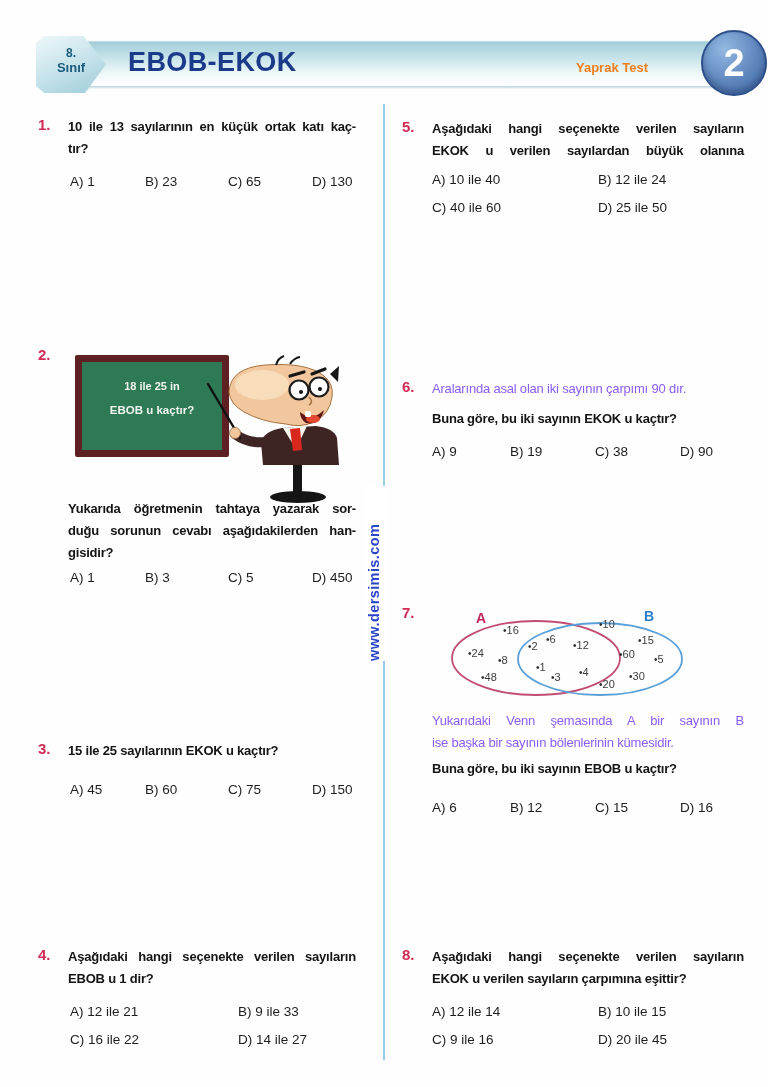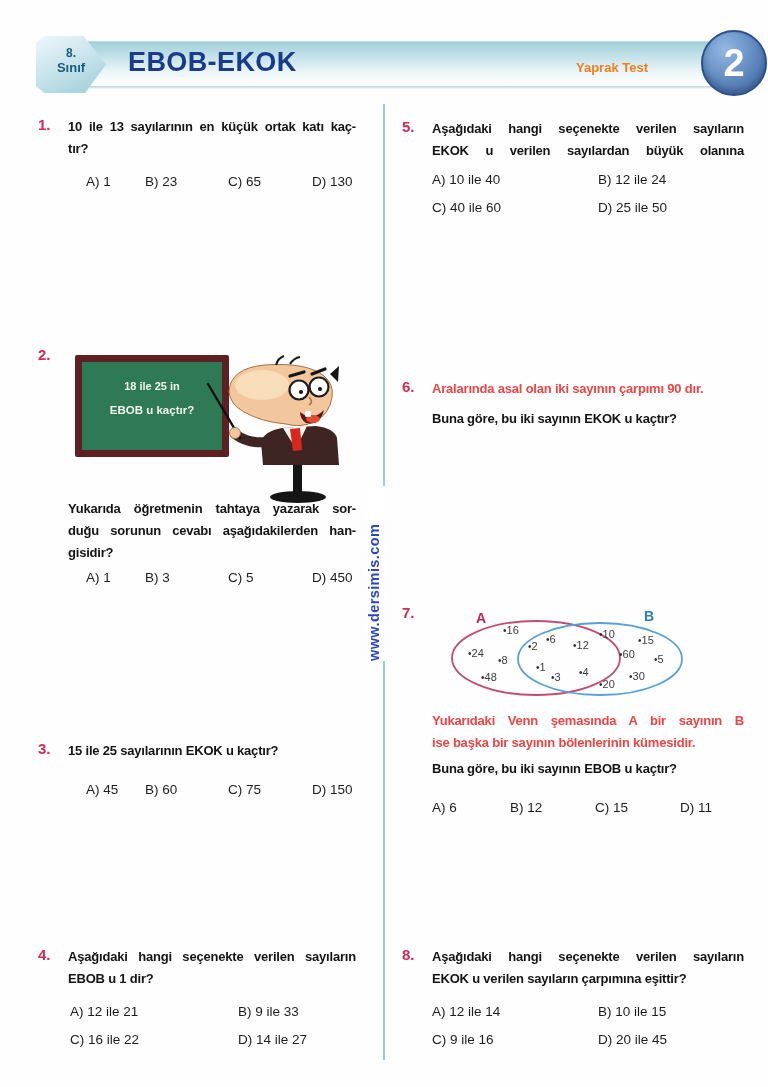--- a/index.html
+++ b/index.html
@@ -30,26 +30,26 @@
              writing-mode:vertical-rl;transform:rotate(180deg);
              font-size:14.5px;font-weight:700;color:#2a46c8;letter-spacing:.4px;background:#fff;}
 
   .q{position:absolute;}
   .qnum{position:absolute;left:0;top:0;font-size:15px;font-weight:700;color:#d02a55;}
   .qbody{margin-left:30px;}
   .wL{width:288px;}
   .wR{width:312px;}
   .qline{font-size:13px;font-weight:700;line-height:22px;letter-spacing:-.2px;white-space:nowrap;color:#141414;}
   .jlast{text-align:justify;text-align-last:justify;white-space:normal;}
-  .reg{font-weight:700;color:#ef4444;}
+  .reg{font-weight:400;color:#8b5cf6;}
   .hl{color:#1b7fd0;font-weight:700;}
 
   .optrow{position:relative;height:20px;font-size:13.5px;color:#1d1d1d;}
   .optrow span{position:absolute;white-space:nowrap;}
-  .oA{left:18px}.oB{left:77px}.oC{left:160px}.oD{left:244px}
+  .oA{left:2px}.oB{left:77px}.oC{left:160px}.oD{left:244px}
   .rA{left:0}.rB{left:78px}.rC{left:163px}.rD{left:248px}
   .optpair{position:relative;height:50px;font-size:13.5px;color:#1d1d1d;}
   .optpair span{position:absolute;white-space:nowrap;}
   .p0{top:0}.p1{top:28px}
   .cL0{left:2px}.cL1{left:170px}
   .cR0{left:0}.cR1{left:166px}
 
   
   .scene{position:absolute;left:24px;top:6px;width:292px;height:152px;}
 
@@ -185,20 +185,26 @@
         <span class="p1 cR1">D) 25 ile 50</span>
       </div>
     </div>
   </div>
 
   <div class="q" style="left:402px;top:378px;width:344px;">
     <span class="qnum">6.</span>
     <div class="qbody wR">
       <div class="qline reg">Aralarında asal olan iki sayının çarpımı 90 dır.</div>
       <div class="qline" style="margin-top:8px;">Buna göre, bu iki sayının EKOK u kaçtır?</div>
+      <div class="optrow" style="margin-top:14px;">
+        <span class="rA">A) 9</span>
+        <span class="rB">B) 19</span>
+        <span class="rC">C) 38</span>
+        <span class="rD">D) 90</span>
+      </div>
     </div>
   </div>
 
   <div class="q" style="left:402px;top:604px;width:344px;">
     <span class="qnum">7.</span>
     <div class="venn">
       <svg width="244" height="96" viewBox="0 0 244 96">
         <ellipse cx="88" cy="52" rx="84" ry="37" fill="none" stroke="#c14e72" stroke-width="1.8"></ellipse>
         <ellipse cx="152" cy="53" rx="82" ry="36" fill="none" stroke="#5aa0d8" stroke-width="1.8"></ellipse>
       </svg>
@@ -207,36 +213,36 @@
       <span class="vnum" style="left:55px;top:18px;">16</span>
       <span class="vnum" style="left:20px;top:41px;">24</span>
       <span class="vnum" style="left:50px;top:48px;">8</span>
       <span class="vnum" style="left:33px;top:65px;">48</span>
       <span class="vnum" style="left:80px;top:34px;">2</span>
       <span class="vnum" style="left:98px;top:27px;">6</span>
       <span class="vnum" style="left:125px;top:33px;">12</span>
       <span class="vnum" style="left:88px;top:55px;">1</span>
       <span class="vnum" style="left:103px;top:65px;">3</span>
       <span class="vnum" style="left:131px;top:60px;">4</span>
-      <span class="vnum" style="left:151px;top:22px;">10</span>
+      <span class="vnum" style="left:151px;top:12px;">10</span>
       <span class="vnum" style="left:190px;top:28px;">15</span>
       <span class="vnum" style="left:171px;top:42px;">60</span>
       <span class="vnum" style="left:206px;top:47px;">5</span>
       <span class="vnum" style="left:181px;top:64px;">30</span>
       <span class="vnum" style="left:151px;top:72px;">20</span>
     </div>
     <div class="qbody wR" style="padding-top:106px;">
       <div class="qline reg jlast">Yukarıdaki Venn şemasında A bir sayının B</div>
       <div class="qline reg">ise başka bir sayının bölenlerinin kümesidir.</div>
       <div class="qline" style="margin-top:4px;">Buna göre, bu iki sayının EBOB u kaçtır?</div>
       <div class="optrow" style="margin-top:20px;">
         <span class="rA">A) 6</span>
         <span class="rB">B) 12</span>
         <span class="rC">C) 15</span>
-        <span class="rD">D) 11</span>
+        <span class="rD">D) 16</span>
       </div>
     </div>
   </div>
 
   <div class="q" style="left:402px;top:946px;width:344px;">
     <span class="qnum">8.</span>
     <div class="qbody wR">
       <div class="qline jlast">Aşağıdaki hangi seçenekte verilen sayıların</div>
       <div class="qline">EKOK u verilen sayıların çarpımına eşittir?</div>
       <div class="optpair" style="margin-top:14px;">

